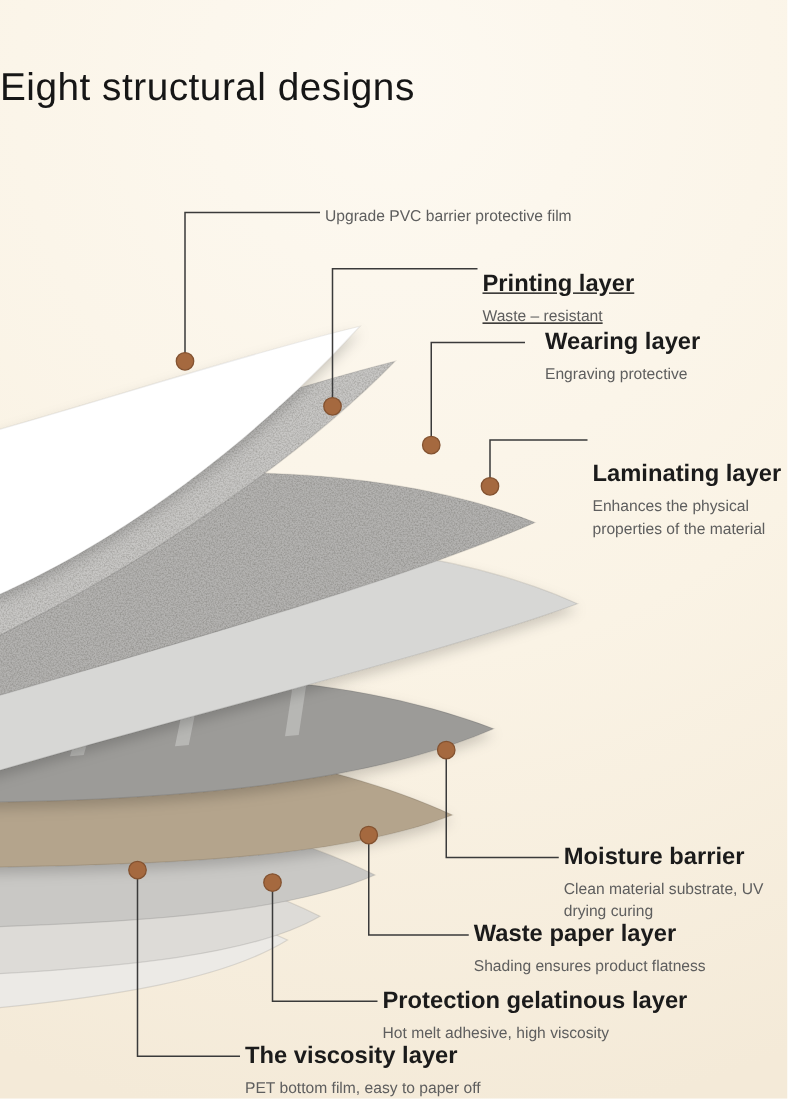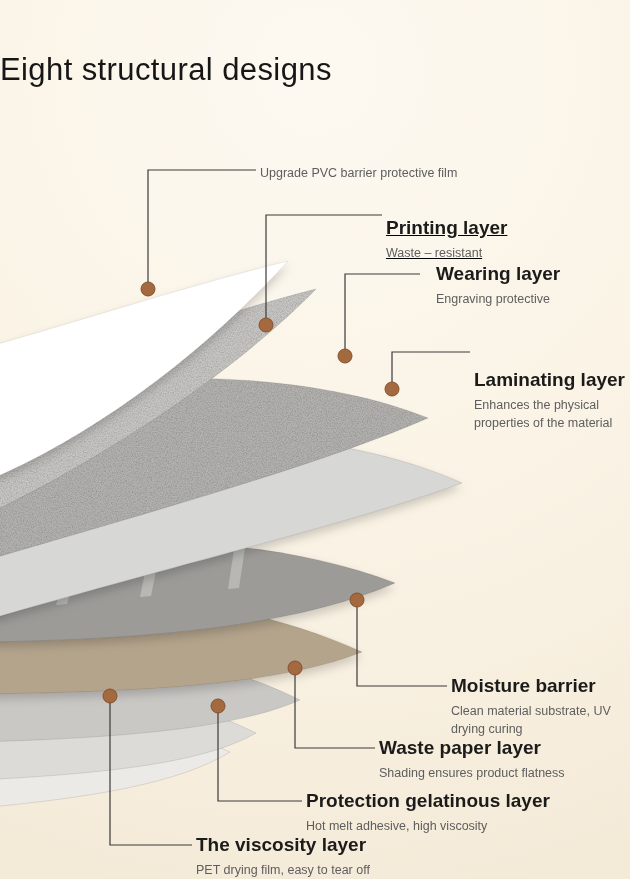--- a/index.html
+++ b/index.html
@@ -142,16 +142,16 @@
   <div class="callout c6">
     <div class="callout-title">Waste paper layer</div>
     <div class="callout-subtitle">Shading ensures product flatness</div>
   </div>
   <div class="callout c7">
     <div class="callout-title">Protection gelatinous layer</div>
     <div class="callout-subtitle">Hot melt adhesive, high viscosity</div>
   </div>
   <div class="callout c8">
     <div class="callout-title">The viscosity layer</div>
-    <div class="callout-subtitle">PET drying film, easy to tear off</div>
+    <div class="callout-subtitle">PET bottom film, easy to paper off</div>
   </div>
 
 </div>
 
 </body></html>

